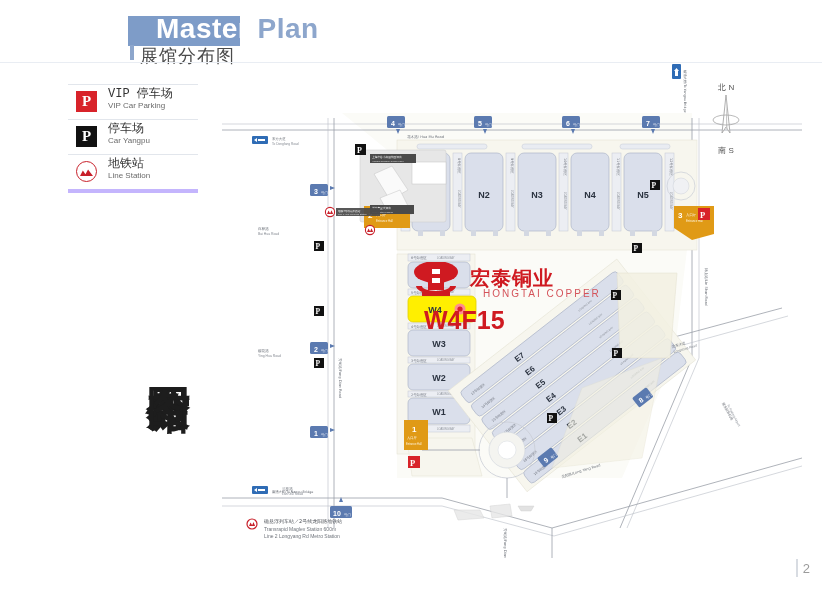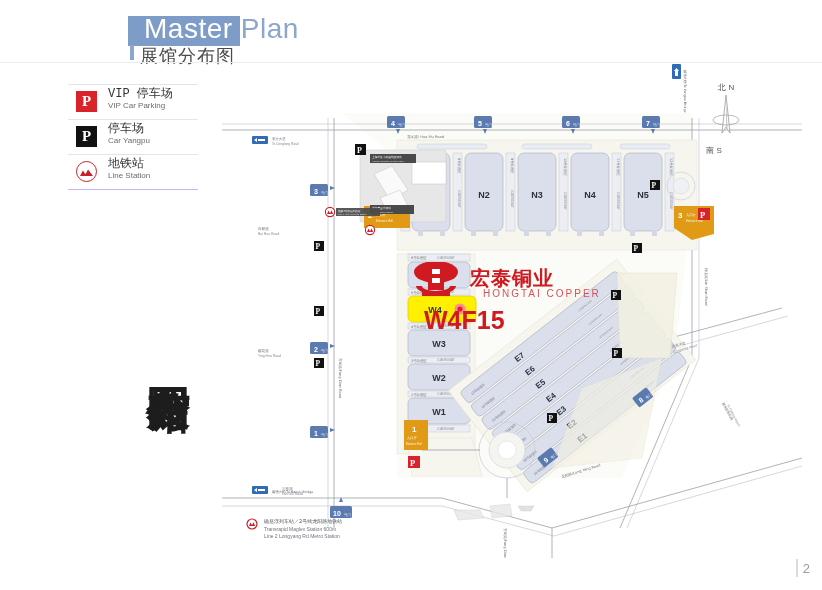--- a/index.html
+++ b/index.html
@@ -2,32 +2,32 @@
 <html><head>
 <meta charset="utf-8">
 <style>
   html,body{margin:0;padding:0;background:#ffffff;}
   body{width:822px;height:590px;position:relative;overflow:hidden;
        font-family:"Liberation Sans","DejaVu Sans",sans-serif;color:#333;}
 
   
   #header{position:absolute;left:0;top:0;width:822px;height:62px;}
   #hdr-bar{position:absolute;left:128px;top:16px;width:112px;height:30px;background:#7e9cc8;}
-  #hdr-title{position:absolute;left:144px;top:13px;font-size:28px;letter-spacing:.5px;
-             color:#ffffff;font-weight:400;white-space:nowrap;}
+  #hdr-title{position:absolute;left:156px;top:13px;font-size:28px;letter-spacing:.5px;
+             color:#ffffff;font-weight:700;white-space:nowrap;}
   #hdr-title .p2{color:#8da6cc;}
   #hdr-sub-tick{position:absolute;left:130px;top:45px;width:4px;height:15px;background:#8da6cc;}
   #hdr-sub{position:absolute;left:140px;top:44px;font-size:18px;color:#4a4a4a;
            font-family:Liberation Mono, monospace;letter-spacing:1px;text-align:right;}
   #hdr-rule{position:absolute;left:0;top:62px;width:822px;height:1px;background:#e9edf3;}
 
   
   #legend{position:absolute;left:68px;top:84px;width:130px;}
   .leg-row{position:relative;height:34px;border-top:1px solid #e2e6ec;}
-  .leg-row:last-child{border-bottom:1px solid #c4b5fd;}
+  .leg-row:last-child{border-bottom:4px solid #c4b5fd;}
   .leg-ico{position:absolute;left:8px;top:6px;width:21px;height:21px;}
   .p-red{background:#d8232a;color:#fff;}
   .p-black{background:#111;color:#fff;}
   .p-red,.p-black{font-size:15px;font-weight:bold;text-align:center;line-height:21px;
                   font-family:"Liberation Serif",serif;}
   .metro{border:1.6px solid #c8202a;border-radius:50%;box-sizing:border-box;
          position:relative;background:#fff;}
   .metro:after{content:"";position:absolute;left:3px;top:7px;width:13px;height:7px;
                background:#c8202a;
                clip-path:polygon(0 100%,22% 20%,42% 75%,62% 8%,100% 100%);}
@@ -481,21 +481,21 @@
 <div style="position:absolute;left:706px;top:62px;">
   <div style="font-size:8px;color:#555;text-align:center;width:40px;font-family:'DejaVu Sans',sans-serif;margin-top:20px;">
     <span>北</span>
     <span style="font-family:'Liberation Sans',sans-serif;">N</span>
   </div>
   <svg width="40" height="52" viewBox="0 0 40 52">
     <path d="M20,2 L24,40 L20,34 L16,40 Z" fill="#ffffff" stroke="#9a9a9a" stroke-width=".8"></path>
     <path d="M20,2 L21.6,38 L20,34 Z" fill="#c9c9c9"></path>
     <ellipse cx="20" cy="27" rx="13" ry="5" fill="none" stroke="#a8a8a8" stroke-width=".8"></ellipse>
   </svg>
-  <div style="font-size:8px;color:#555;width:40px;margin-top:-4px;font-family:'DejaVu Sans',sans-serif;">
+  <div style="font-size:8px;color:#555;text-align:center;width:40px;margin-top:-4px;font-family:'DejaVu Sans',sans-serif;">
     <span>南</span>
     <span style="font-family:'Liberation Sans',sans-serif;">S</span>
   </div>
 </div>
 
 <div style="position:absolute;left:246px;top:518px;">
   <svg width="12" height="12" viewBox="0 0 12 12" style="position:absolute;left:0;top:0;">
     <circle cx="6" cy="6" r="5" fill="#fff" stroke="#c8202a" stroke-width="1.2"></circle>
     <path d="M3,8 l1.6,-3.6 l1.5,2.9 l1.4,-3.3 l1.6,4 z" fill="#c8202a"></path>
   </svg>

